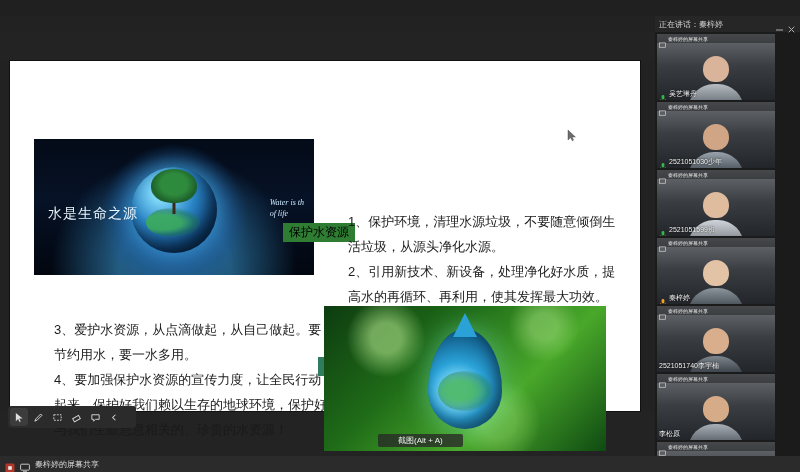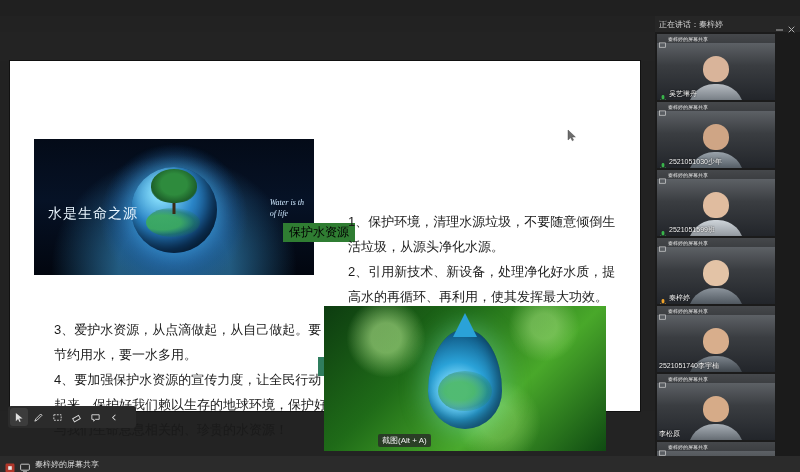--- a/index.html
+++ b/index.html
@@ -111,21 +111,21 @@
     width:0;height:0;border-left:12px solid transparent;border-right:12px solid transparent;
     border-bottom:24px solid #2aa2d8;filter:blur(.4px);
   }
   .drop-land{
     position:absolute;left:14%;top:42%;width:72%;height:40%;
     background:radial-gradient(ellipse at 40% 50%, rgba(70,180,90,.85) 0 32%, rgba(40,130,70,.45) 62%, rgba(40,130,70,0) 82%);
     border-radius:50%;
   }
   .shot-hint{
     position:absolute;left:54px;bottom:4px;
-    background:rgba(40,40,40,.78);color:#f0f0f0;font-size:8px;padding:1px 4px;border-radius:2px;
+    background:rgba(40,40,40,.78);color:#f0f0f0;font-size:8px;padding:1px 20px;border-radius:2px;
   }
 
   
   .cursor{position:absolute;left:568px;top:82px;width:8px;height:11px;}
 
   
   .mini-toolbar{
     position:absolute;left:8px;top:390px;width:128px;height:22px;
     background:#2b2b2b;border-radius:3px;display:flex;align-items:center;gap:1px;
     padding:0 2px;box-sizing:border-box;

